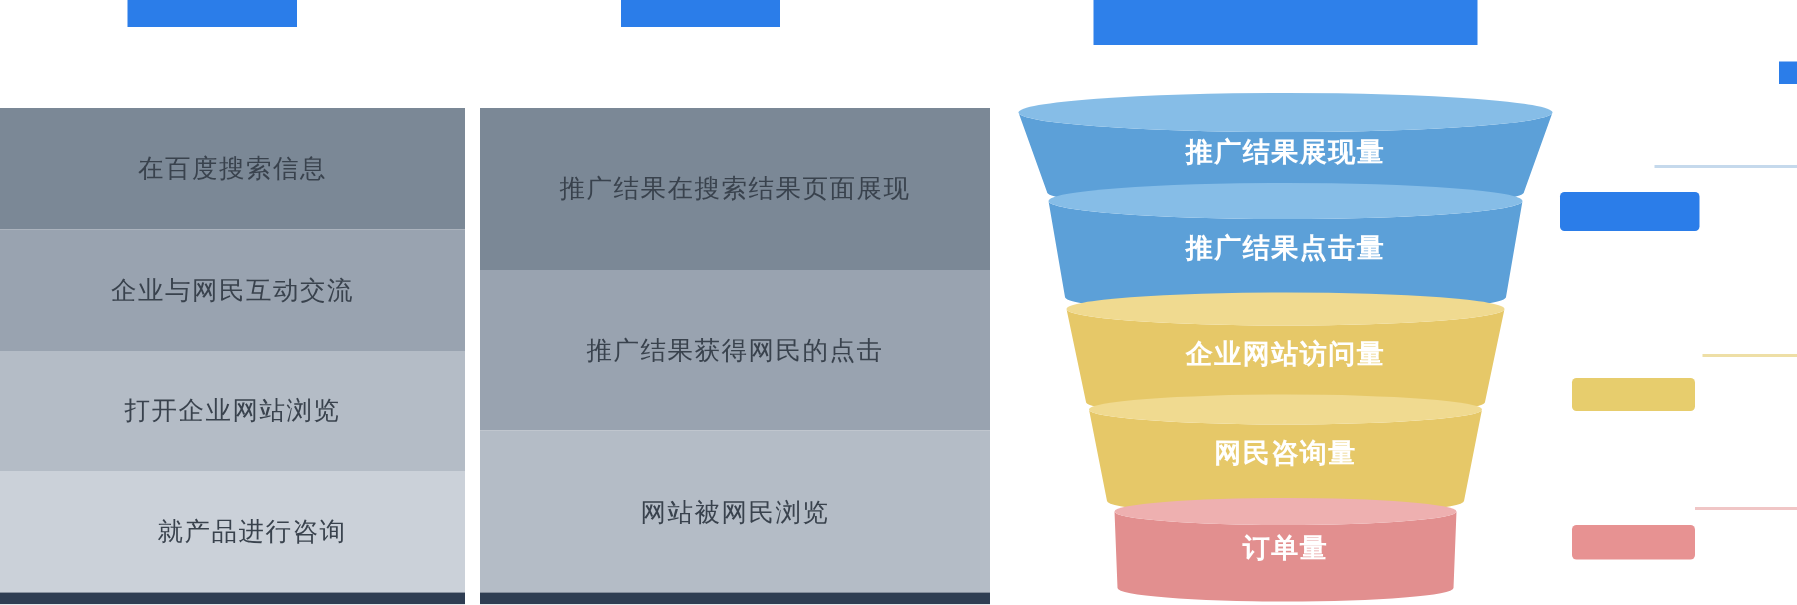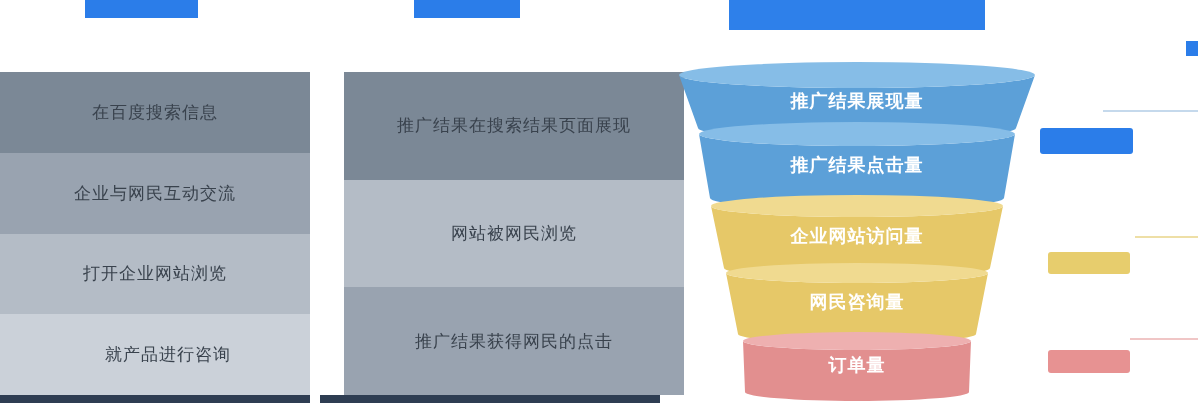--- a/index.html
+++ b/index.html
@@ -11,21 +11,21 @@
   
   .header-bar { position:absolute; top:0; background:#2b7de9; }
   .bar-1 { left:85px;  width:113px; height:18px; }
   .bar-2 { left:414px; width:106px; height:18px; }
   .bar-3 { left:729px; width:256px; height:30px; background:#2e80ea; }
   .corner-chip { position:absolute; left:1186px; top:41px; width:12px; height:15px; background:#2b7de9; }
 
   
   .step-col { position:absolute; top:72px; height:323px; display:flex; flex-direction:column; }
   .col-left { left:0; width:310px; }
-  .col-mid  { left:320px; width:340px;margin-left:24px; }
+  .col-mid  { left:320px; width:340px; }
   .step-col .row {
     flex:1; display:flex; align-items:center; justify-content:center;
     font-size:17px; letter-spacing:1px; color:#39424d;
   }
   .r1 { background:#7b8896; color:#ffffff; }
   .r2 { background:#99a3b0; color:#323a44; }
   .r3 { background:#b4bcc6; color:#39424d;text-align:right; }
   .r4 { background:#cbd1d9; color:#454d57;padding-left:26px; }
   .r5 { background:#e2e5ea; color:#a9b0ba; }
 
@@ -62,22 +62,22 @@
 
   <div class="step-col col-left">
     <div class="row r1">在百度搜索信息</div>
     <div class="row r2">企业与网民互动交流</div>
     <div class="row r3">打开企业网站浏览</div>
     <div class="row r4">就产品进行咨询</div>
   </div>
 
   <div class="step-col col-mid">
     <div class="row r1">推广结果在搜索结果页面展现</div>
+    <div class="row r2">推广结果获得网民的点击</div>
     <div class="row r3">网站被网民浏览</div>
-    <div class="row r2">推广结果获得网民的点击</div>
   </div>
 
   <div class="bottom-bar bb-left"></div>
   <div class="bottom-bar bb-mid"></div>
 
   <svg class="funnel" viewBox="0 0 390 345">
 
     <g>
       <path d="M 19 17 L 38 70 A 159 12 0 0 0 356 70 L 375 17 A 178 13 0 0 1 19 17 Z" fill="#5ca0d8"></path>
       <ellipse cx="197" cy="17" rx="178" ry="13" fill="#86bde7"></ellipse>

